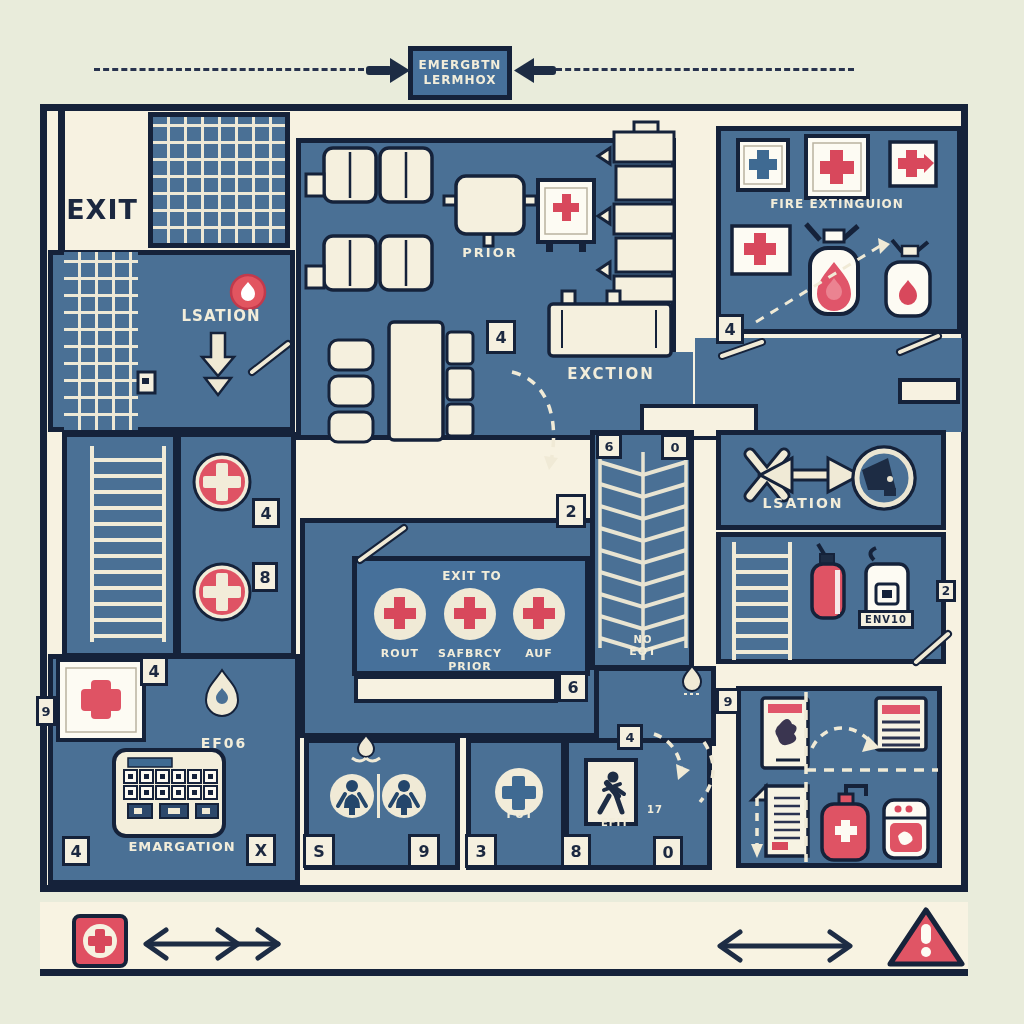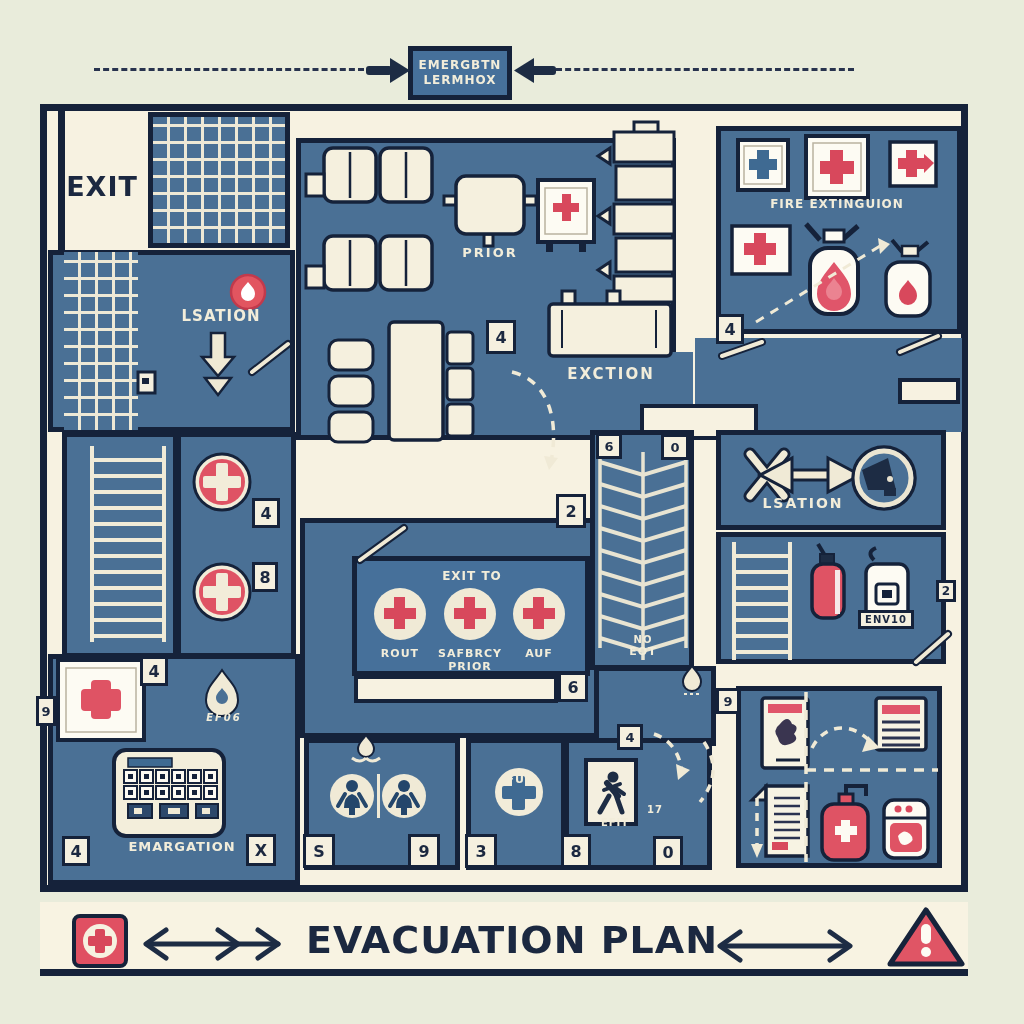--- a/index.html
+++ b/index.html
@@ -14,21 +14,21 @@
   .gridbg{background-image:
       repeating-linear-gradient(0deg, transparent 0 14px, #eee9d6 14px 17px),
       repeating-linear-gradient(90deg, transparent 0 14px, #eee9d6 14px 17px);}
   .ladder{position:absolute;background:repeating-linear-gradient(180deg, transparent 0 12px, #f0ebd8 12px 16px);
       border-left:4px solid #f0ebd8;border-right:4px solid #f0ebd8;box-sizing:border-box;}
   .panel{position:absolute;left:352px;top:556px;width:238px;height:120px;background:#46709a;
       border:5px solid #15223a;box-sizing:border-box;z-index:1;}
   .ov{position:absolute;left:0;top:0;z-index:2;pointer-events:none;}
   .lbl{position:absolute;color:#f2edda;font-weight:bold;text-align:center;letter-spacing:1px;
       z-index:3;line-height:1.1;white-space:nowrap;}
-  .lbl.dk{color:#1b2840;}
+  .lbl.dk{color:#1b2840;margin-top:23px;}
   .marker{position:absolute;background:#f5f0df;border:3px solid #15223a;color:#1b2840;
       font-weight:bold;font-size:16px;display:flex;align-items:center;justify-content:center;
       box-sizing:border-box;z-index:4;}
   .dash{position:absolute;border-top:3px dashed #28334e;z-index:1;}
   .hbox{position:absolute;left:408px;top:46px;width:104px;height:54px;background:#46709a;
       border:5px solid #15223a;box-sizing:border-box;display:flex;flex-direction:column;
       align-items:center;justify-content:center;z-index:1;text-align:center;}
   .hline{color:#f2edda;font-weight:bold;font-size:12px;letter-spacing:1px;line-height:1.25;}
   .banner{position:absolute;left:40px;top:902px;width:928px;height:74px;background:#f8f3e2;
       border-bottom:7px solid #15223a;box-sizing:border-box;z-index:1;}
@@ -443,23 +443,23 @@
   <div class="lbl" style="left:556px;top:366px;width:110px;font-size:15px;letter-spacing:2px;">EXCTION</div>
   <div class="lbl" style="left:742px;top:198px;width:190px;font-size:12px;">FIRE EXTINGUION</div>
   <div class="lbl" style="left:748px;top:496px;width:110px;font-size:14px;letter-spacing:2px;">LSATION</div>
   <div class="lbl" style="left:618px;top:634px;width:50px;font-size:10px;">NO</div>
   <div class="lbl" style="left:614px;top:646px;width:58px;font-size:11px;">EOT</div>
   <div class="lbl" style="left:412px;top:570px;width:120px;font-size:12px;">EXIT TO</div>
   <div class="lbl" style="left:372px;top:648px;width:56px;font-size:11px;">ROUT</div>
   <div class="lbl" style="left:438px;top:648px;width:64px;font-size:11px;">SAFBRCY</div>
   <div class="lbl" style="left:446px;top:661px;width:48px;font-size:11px;">PRIOR</div>
   <div class="lbl" style="left:516px;top:648px;width:46px;font-size:11px;">AUF</div>
-  <div class="lbl" style="left:196px;top:712px;width:56px;font-size:10px;letter-spacing:2px;font-style:italic;">EF06</div>
+  <div class="lbl" style="left:196px;top:736px;width:56px;font-size:14px;letter-spacing:2px;">EF06</div>
   <div class="lbl" style="left:104px;top:840px;width:156px;font-size:13px;">EMARGATION</div>
-  <div class="lbl" style="left:498px;top:774px;width:44px;font-size:11px;">FUT</div>
+  <div class="lbl" style="left:498px;top:809px;width:44px;font-size:11px;">FUT</div>
   <div class="lbl" style="left:592px;top:817px;width:46px;font-size:10px;">EFIT</div>
   <div class="lbl" style="left:640px;top:804px;width:30px;font-size:10px;">17</div>
   <div class="devlabel">ENV10</div>
 
   <div class="marker" style="left:486px;top:320px;width:30px;height:34px;">4</div>
   <div class="marker" style="left:716px;top:314px;width:28px;height:30px;">4</div>
   <div class="marker" style="left:596px;top:433px;width:26px;height:26px;font-size:13px;">6</div>
   <div class="marker" style="left:661px;top:434px;width:28px;height:26px;font-size:13px;">0</div>
   <div class="marker" style="left:556px;top:494px;width:30px;height:34px;">2</div>
   <div class="marker" style="left:252px;top:498px;width:28px;height:30px;">4</div>
@@ -472,15 +472,14 @@
   <div class="marker" style="left:62px;top:836px;width:28px;height:30px;">4</div>
   <div class="marker" style="left:246px;top:834px;width:30px;height:32px;">X</div>
   <div class="marker" style="left:303px;top:834px;width:32px;height:34px;">S</div>
   <div class="marker" style="left:408px;top:834px;width:32px;height:34px;">9</div>
   <div class="marker" style="left:465px;top:834px;width:32px;height:34px;">3</div>
   <div class="marker" style="left:561px;top:834px;width:30px;height:34px;">8</div>
   <div class="marker" style="left:653px;top:836px;width:30px;height:32px;">0</div>
   <div class="marker" style="left:617px;top:724px;width:26px;height:26px;font-size:13px;">4</div>
 
   <div class="banner"></div>
-  <div class="banner-title">EVACUATION PLAN</div>
 
 </div>
 
 </body></html>

